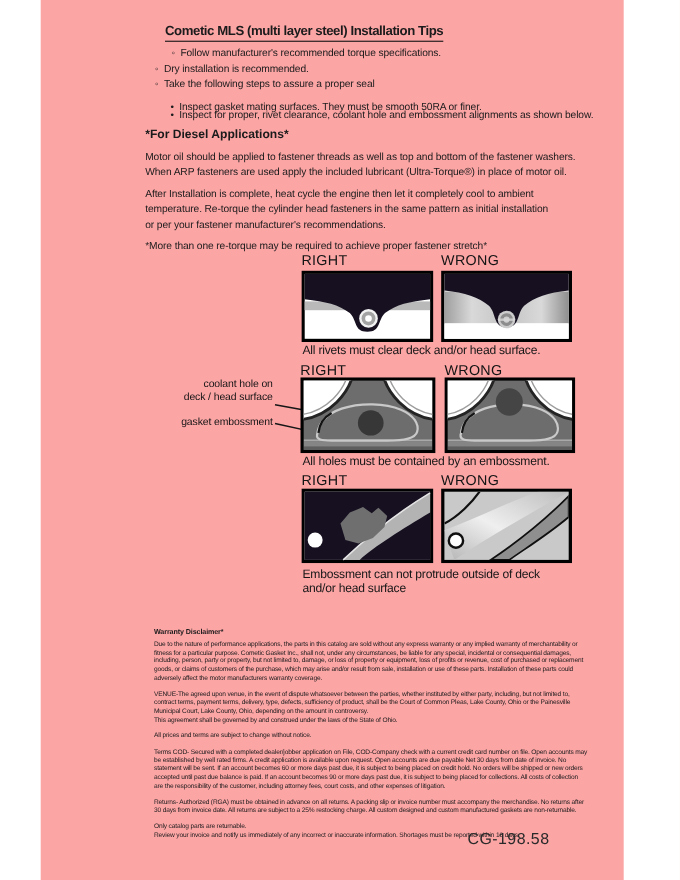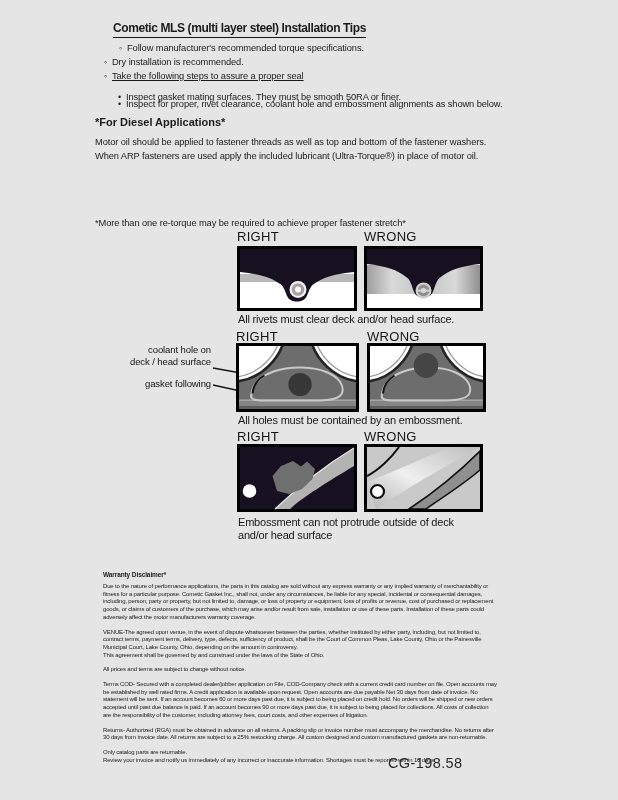--- a/index.html
+++ b/index.html
@@ -1,28 +1,28 @@
 <!DOCTYPE html>
 <html><head>
 <meta charset="utf-8">
 <style>
   html,body{margin:0;padding:0;background:#ffffff;}
-  .page{position:relative;width:618px;height:800px;background:#e5e5e5;overflow:hidden;
-        font-family:"Liberation Sans",sans-serif;color:#1b1b1b;}
+  .page{position:relative;width:530px;height:800px;background:#fca5a5;overflow:hidden;
+        font-family:"Liberation Sans",sans-serif;color:#1b1b1b;margin-left:37px;}
   .abs{position:absolute;}
   .pre{white-space:pre-line;}
 
   
   .title{left:113px;top:21px;font-size:12px;font-weight:bold;letter-spacing:-0.4px;
          border-bottom:1.5px solid #151515;padding-bottom:2px;}
 
   
   .bullet{font-size:9.3px;letter-spacing:-0.1px;line-height:12px;}
   .mk{display:inline-block;width:8px;font-size:9px;}
-  .p-b1{left:119px;top:42px;} .p-b2{left:104px;top:56px;} .p-b3{left:104px;top:70px;text-decoration:underline;}
+  .p-b1{left:119px;top:42px;} .p-b2{left:104px;top:56px;} .p-b3{left:104px;top:70px;}
   .p-sb1{left:118px;top:91px;} .p-sb2{left:118px;top:98px;}
 
   
   .diesel-h{left:95px;top:116px;font-size:11px;font-weight:bold;}
   .para{font-size:9.3px;letter-spacing:-0.1px;line-height:14.2px;}
   .p-p1{left:95px;top:135px;} .p-p2{left:95px;top:169px;} .p-p3{left:95px;top:216px;}
 
   
   .rw-label{font-size:13px;letter-spacing:0.3px;text-align:left;color:#141414;}
   .p-r1R{left:237px;top:229px;width:120px;} .p-r1W{left:364px;top:229px;width:119px;}
@@ -61,20 +61,23 @@
 
   <div class="abs bullet p-b1"><span class="mk">◦</span><span>Follow manufacturer's recommended torque specifications.</span></div>
   <div class="abs bullet p-b2"><span class="mk">◦</span><span>Dry installation is recommended.</span></div>
   <div class="abs bullet p-b3"><span class="mk">◦</span><span>Take the following steps to assure a proper seal</span></div>
   <div class="abs bullet p-sb1"><span class="mk">•</span><span>Inspect gasket mating surfaces.  They must be smooth 50RA or finer.</span></div>
   <div class="abs bullet p-sb2"><span class="mk">•</span><span>Inspect for proper, rivet clearance, coolant hole and embossment alignments as shown below.</span></div>
 
   <div class="abs diesel-h">*For Diesel Applications*</div>
   <div class="abs para pre p-p1">Motor oil should be applied to fastener threads as well as top and bottom of the fastener washers.
 When ARP fasteners are used apply the included lubricant (Ultra-Torque®) in place of motor oil.</div>
+  <div class="abs para pre p-p2">After Installation is complete, heat cycle the engine then let it completely cool to ambient
+temperature. Re-torque the cylinder head fasteners in the same pattern as initial installation
+or per your fastener manufacturer's recommendations.</div>
   <div class="abs para p-p3">*More than one re-torque may be required to achieve proper fastener stretch*</div>
 
   <div class="abs rw-label p-r1R">RIGHT</div>
   <div class="abs rw-label p-r1W">WRONG</div>
 
   <div class="abs panel p-r1p1">
     <svg viewBox="0 0 120 65" preserveAspectRatio="none">
       <rect x="1.5" y="1.5" width="117" height="62" fill="#ffffff" stroke="#000000" stroke-width="3"></rect>
       <rect x="3" y="28" width="114" height="8" fill="#b9b9b9"></rect>
       <path d="M3,3 H117 V26 C98,28 86,31 76,38.5 C69,45.5 72.5,55.5 60,55.5 C47.5,55.5 51,45.5 44,38.5 C34,31 22,28 3,26 Z" fill="#171020"></path>
@@ -104,21 +107,21 @@
       <rect x="52" y="43.5" width="15" height="2.2" fill="#d8d8d8" opacity="0.8"></rect>
     </svg>
   </div>
   <div class="abs fig-cap p-c1">All rivets must clear deck and/or head surface.</div>
 
   <div class="abs rw-label p-r2R">RIGHT</div>
   <div class="abs rw-label p-r2W">WRONG</div>
 
   <div class="abs callout pre p-co1">coolant hole on
 deck / head surface</div>
-  <div class="abs callout p-co2">gasket following</div>
+  <div class="abs callout p-co2">gasket embossment</div>
   <svg class="abs p-leader" viewBox="0 0 320 110">
     <line x1="128" y1="33" x2="206" y2="47" stroke="#161616" stroke-width="1.3"></line>
     <line x1="128" y1="50" x2="169" y2="59" stroke="#161616" stroke-width="1.3"></line>
   </svg>
 
   <div class="abs panel p-r2p1">
     <svg viewBox="0 0 121 69" preserveAspectRatio="none">
       <defs>
           <clipPath id="c2a">
             <rect x="3" y="3" width="115" height="63"></rect>

